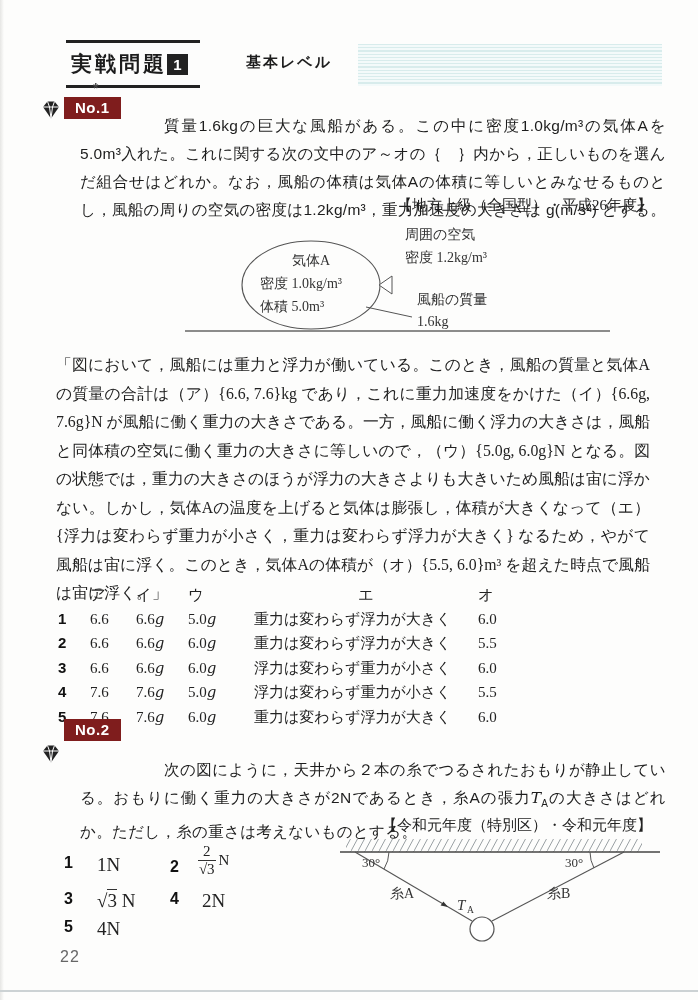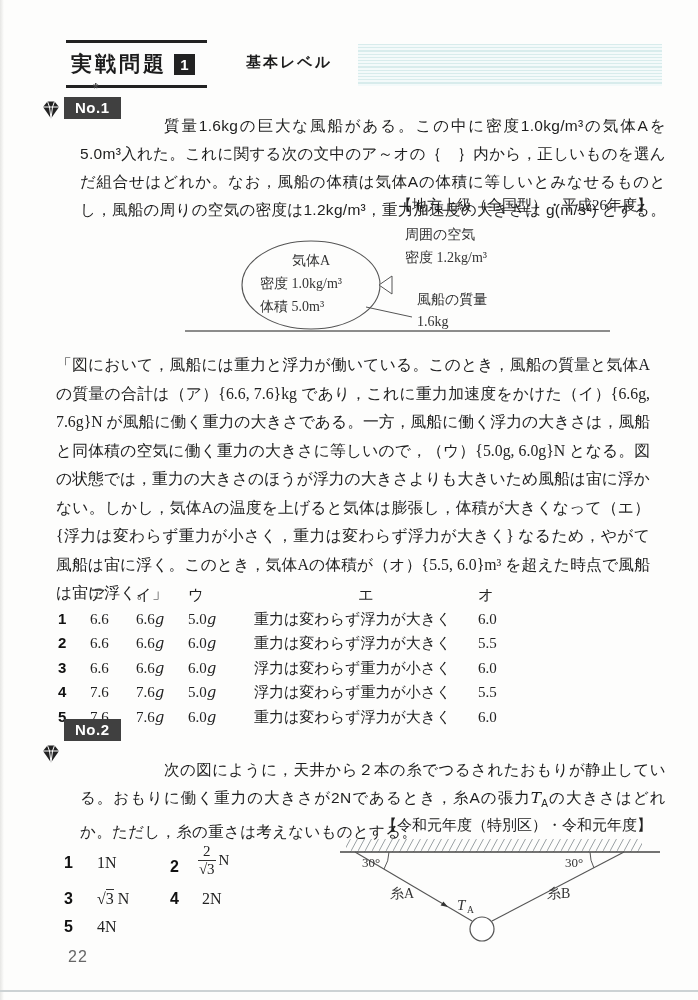--- a/index.html
+++ b/index.html
@@ -6,38 +6,38 @@
   body{
     width:698px;height:1000px;position:relative;overflow:hidden;
     background:#fdfdfc;color:#1d1d1d;
     font-family:"Liberation Sans",sans-serif;
   }
 
   
   .header-block{
     position:absolute;left:66px;top:40px;
     border-top:3px solid #222;border-bottom:3px solid #222;
-    padding:7px 12px 7px 5px;display:flex;align-items:center;gap:7px;
+    padding:7px 12px 7px 5px;display:flex;align-items:center;
   }
   .header-title{font-size:21px;font-weight:bold;letter-spacing:3px}
   .header-num{
     width:21px;height:21px;background:#222;color:#fff;
     font-size:15px;font-weight:bold;display:inline-flex;
     align-items:center;justify-content:center;
   }
   .header-level{position:absolute;left:246px;top:53px;font-size:15px;font-weight:bold;letter-spacing:2px}
   .header-stripes{
     position:absolute;left:358px;top:44px;width:304px;height:42px;
     background:repeating-linear-gradient(to bottom,#d8ecec 0,#d8ecec 1.3px,#f3fafa 1.3px,#f3fafa 3.2px);
   }
 
   .gem{position:absolute;width:22px;height:20px}
   .qstar{position:absolute;font-size:14px;color:#444;font-weight:bold}
   .qbadge{
-    position:absolute;background:#404040;color:#fff;font-weight:bold;
+    position:absolute;background:#7f1d1d;color:#fff;font-weight:bold;
     font-size:15px;padding:2px 11px 3px;letter-spacing:.5px;
   }
   .qtext{
     position:absolute;left:64px;width:586px;margin:16px;
     font-size:15.5px;line-height:28px;font-weight:400;
     letter-spacing:.3px;text-align:justify;text-indent:84px;
   }
   .source{position:absolute;right:46px;font-size:15px;font-family:Liberation Serif, serif;color:#222}
 
   .figsvg{position:absolute}
@@ -54,29 +54,29 @@
     display:grid;grid-template-columns:32px 46px 52px 66px 224px 52px;
     grid-auto-rows:24.6px;align-items:baseline;
     font-family:"Liberation Serif",serif;font-size:15px;color:#222;
   }
   .table1 .hdr{font-size:15.5px}
   .table1 .hdr-e{text-align:center}
   .table1 .rownum{font-family:"Liberation Sans",sans-serif;font-weight:bold;font-size:15px;color:#111}
   .gsym{font-style:italic;font-family:"DejaVu Serif",serif}
 
   .optnum{position:absolute;font-weight:bold;font-size:16px;color:#111}
-  .optval{position:absolute;font-family:"Liberation Serif",serif;font-size:16px;color:#222}
+  .optval{position:absolute;font-family:"Liberation Serif",serif;font-size:19px;color:#222}
   .fracwrap{position:absolute;left:198px;top:843px;display:flex;align-items:center;gap:3px;
     font-family:"Liberation Serif",serif;font-size:15px;color:#222}
   .frac{display:inline-block;text-align:center;line-height:1.15}
   .frac .fn{display:block;border-bottom:1.2px solid #333;padding:0 5px}
   .frac .fd{display:block}
   .radicand{border-top:1.2px solid #333}
 
-  .footer-page{position:absolute;left:68px;top:948px;font-size:16px;color:#666;letter-spacing:1px}
+  .footer-page{position:absolute;left:60px;top:948px;font-size:16px;color:#666;letter-spacing:1px}
   .bottom-rule{position:absolute;left:0;top:990px;width:698px;height:2px;background:#ccd2d4}
   .scan-edge{position:absolute;left:0;top:0;width:4px;height:1000px;background:linear-gradient(to right,#e6e6e4,#fdfdfc)}
 
   .tvar{font-family:"DejaVu Serif",serif;font-style:italic}
   .qtext sub{font-size:10px}
 </style>
 </head>
 <body>
 
 <div class="scan-edge"></div>

